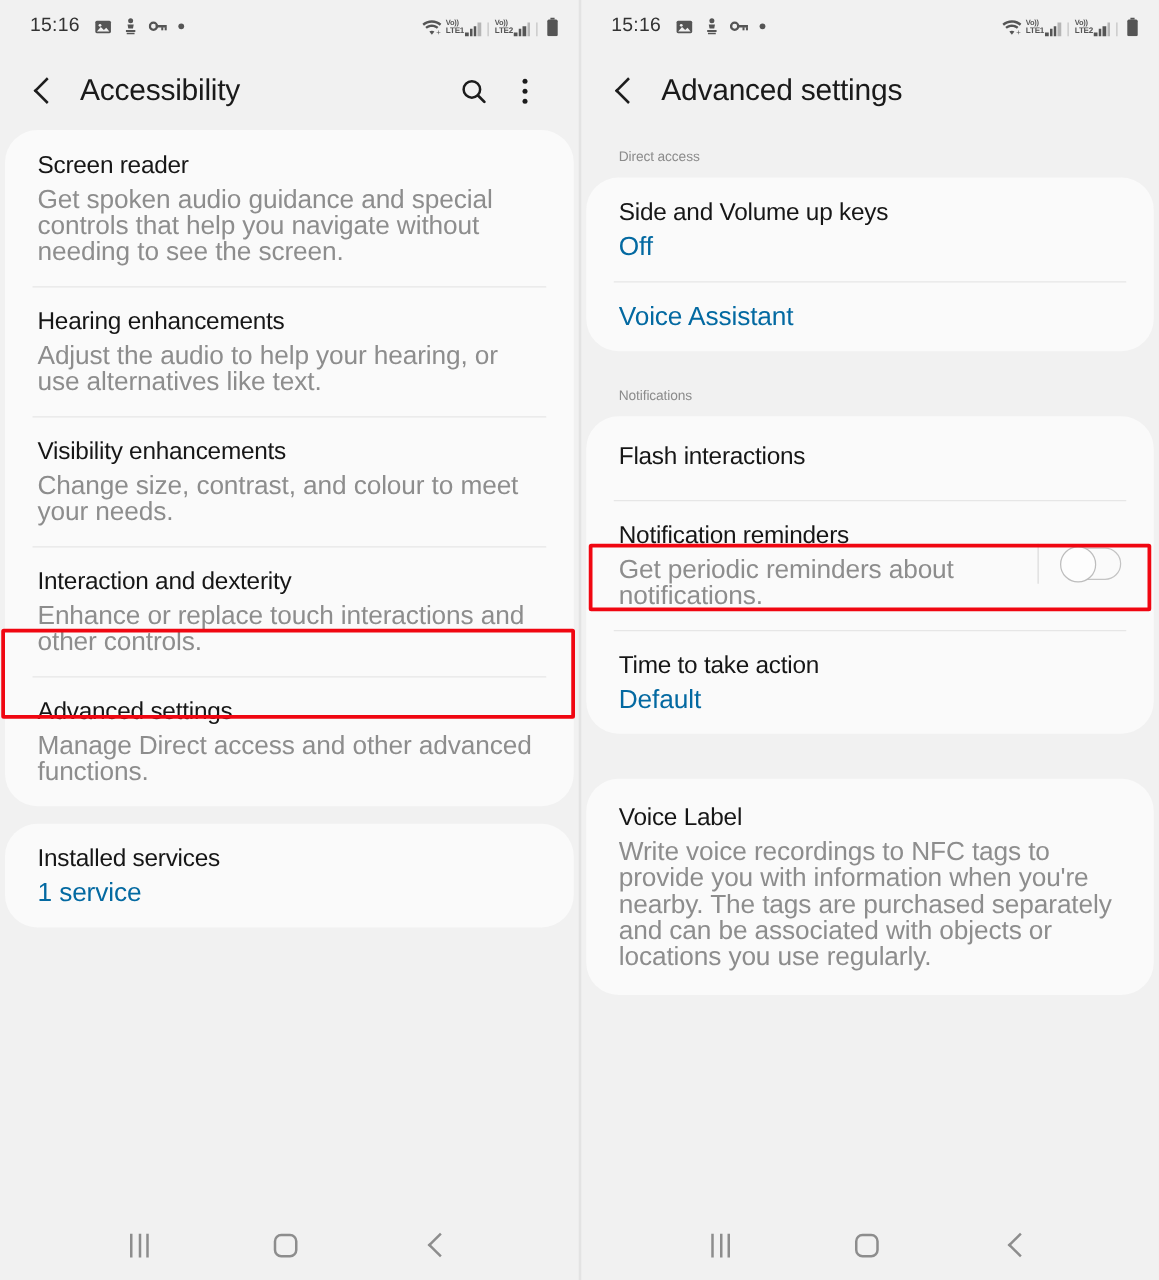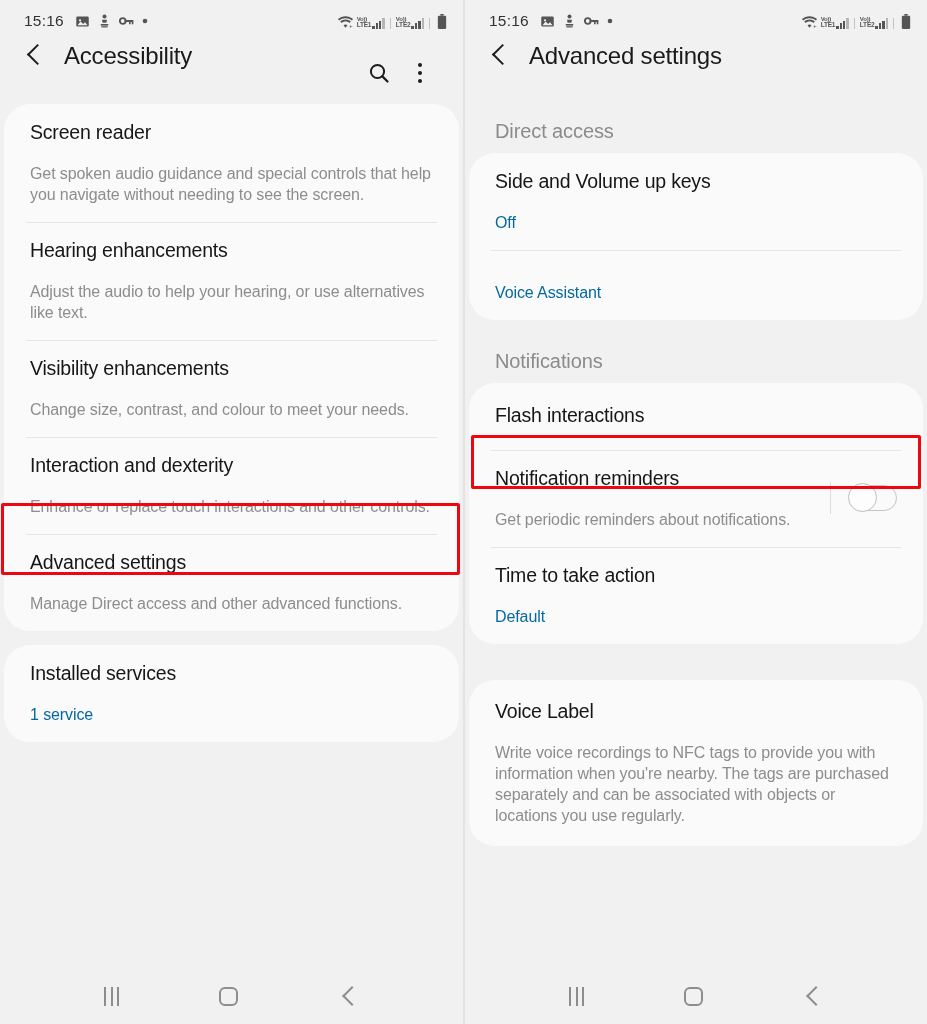--- a/index.html
+++ b/index.html
@@ -45,21 +45,21 @@
   .bars i { display: block; width: 2.4px; background: #555; }
   .bars i:nth-child(1) { height: 3px; }
   .bars i:nth-child(2) { height: 5.5px; }
   .bars i:nth-child(3) { height: 8px; }
   .bars i:nth-child(4) { height: 11px; background: #b5b5b5; }
   .sbsep { width: 1px; height: 11px; background: #c3c3c3; margin: 0 2px; }
 
   
   .appbar {
     height: 62px; flex: 0 0 62px;
-    display: flex; 
+    display: flex; align-items: center;
     padding: 0 32px 0 22px;
   }
   .back-chevron { width: 26px; height: 26px; flex: 0 0 26px; position: relative; cursor: pointer; }
   .back-chevron::before {
     content: ""; position: absolute; left: 8px; top: 5px;
     width: 13px; height: 13px;
     border-left: 2.1px solid #1d1d1d; border-bottom: 2.1px solid #1d1d1d;
     transform: rotate(45deg);
   }
   .appbar-title {
@@ -78,27 +78,27 @@
     border-radius: 26px;
     margin: 0 0 14px 0;
     overflow: hidden;
   }
   .row { padding: 15px 26px 17px 26px; position: relative; cursor: pointer; }
   .row + .row::before {
     content: ""; position: absolute; top: 0; left: 22px; right: 22px;
     height: 1px; background: #e6e6e6;
   }
   .row-title { font-size: 19.5px; color: #161616; line-height: 27px; letter-spacing: -.2px; }
-  .row-sub { font-size: 16px; color: #8d8d8d; line-height: 21px; margin-top: 17px; letter-spacing: -.1px; }
+  .row-sub { font-size: 21px; color: #8d8d8d; line-height: 21px; margin-top: 3px; letter-spacing: -.1px; }
   .row-sub.accent { color: #0369a1; }
   .row.with-toggle { display: flex; align-items: center; }
   .row.with-toggle .rt-text { flex: 1 1 auto; }
 
   .section-label {
-    font-size: 20px; color: #8b8b8b; padding: 16px 26px 10px 26px; letter-spacing: -.1px;
+    font-size: 11px; color: #8b8b8b; padding: 16px 26px 10px 26px; letter-spacing: -.1px;
   }
 
   
   .toggle-wrap { display: flex; align-items: center; flex: 0 0 auto; padding-left: 14px; }
   .toggle-div { width: 1px; height: 32px; background: #dcdcdc; margin-right: 18px; }
   .toggle {
     width: 48px; height: 26px; border-radius: 13px;
     border: 1.6px solid #c4c4c4; background: #fafafa;
     position: relative; cursor: pointer; flex: 0 0 48px;
   }

